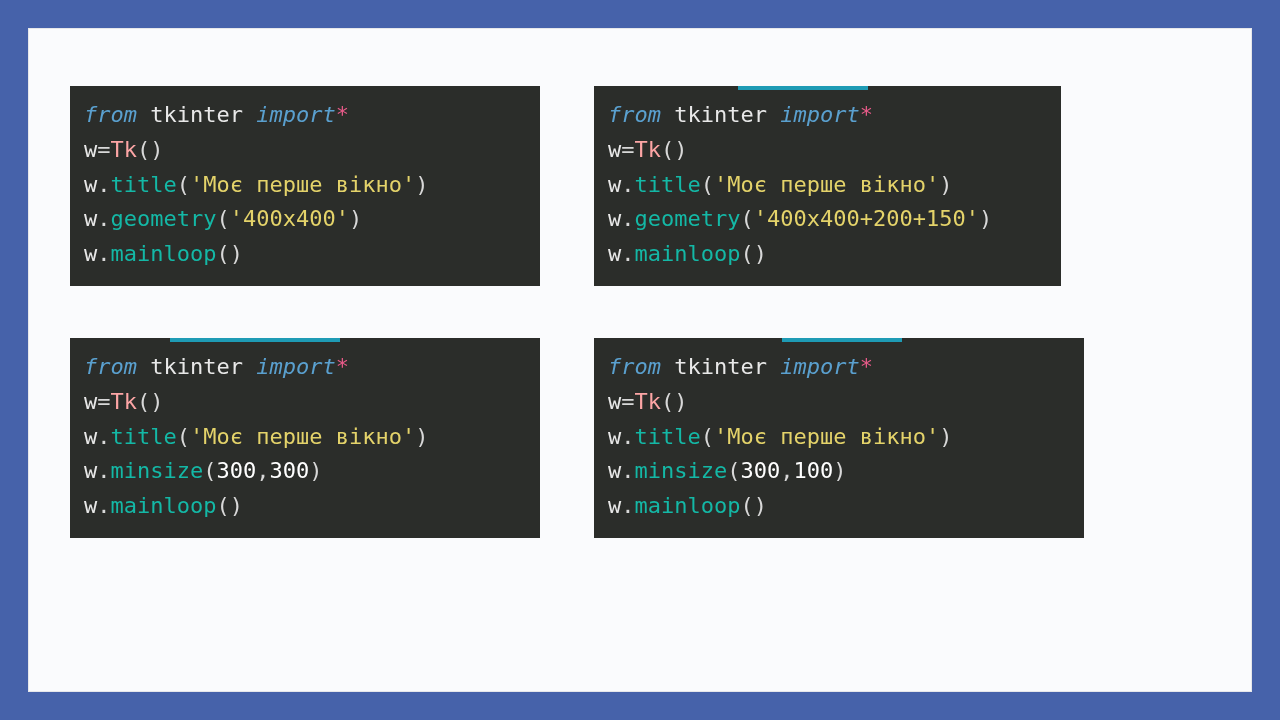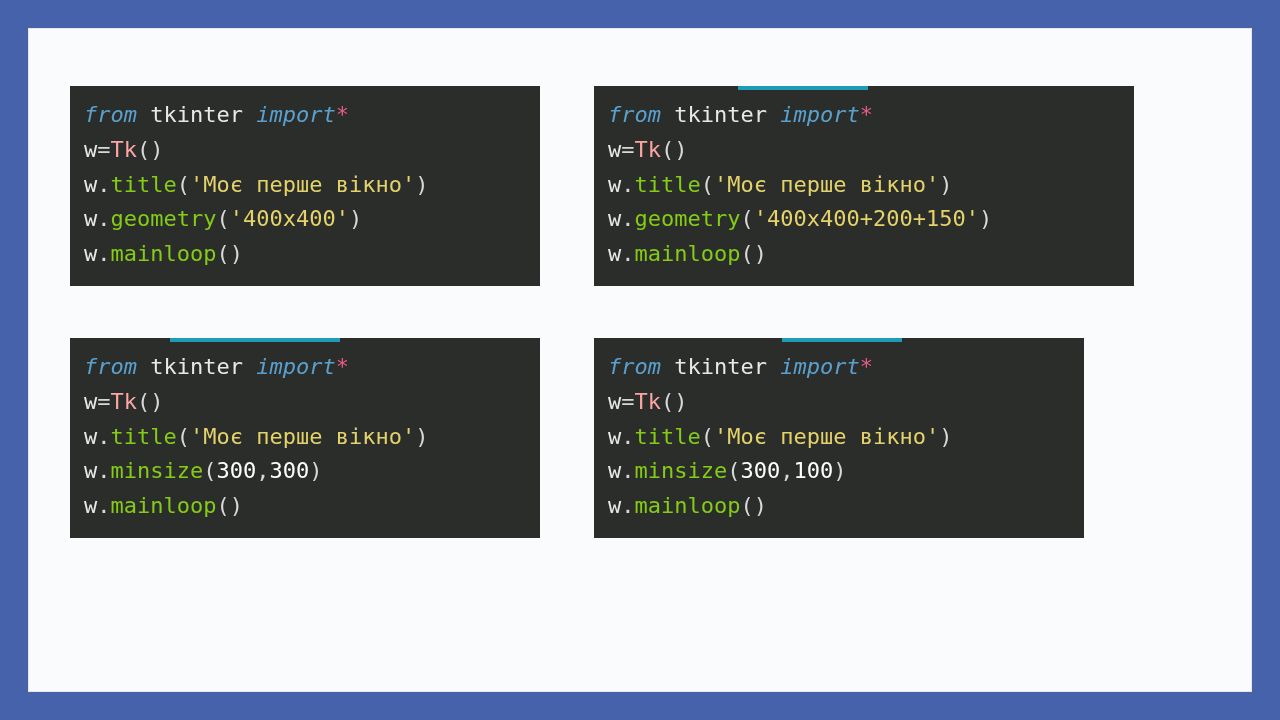--- a/index.html
+++ b/index.html
@@ -41,36 +41,36 @@
     line-height: 1.58;
     color: #e8e8e8;
     white-space: pre;
   }
   .tok-kw    { color: #5aa0cf; font-style: italic; text-align: center; }
   .tok-mod   { color: #e8e8e8; }
   .tok-op    { color: #e85b89; }
   .tok-var   { color: #e8e8e8; }
   .tok-punct { color: #d8d8d8; }
   .tok-class { color: #fca5a5; }
-  .tok-call  { color: #84cc16; }
+  .tok-call  { color: #14b8a6; }
   .tok-str   { color: #e4d36a; text-align: right; }
   .tok-num   { color: #ffffff; }
 </style>
 </head>
 <body>
 
 <div class="slide" id="slide-root">
     <div class="code-block" style="left: 42px; top: 58px; width: 470px;">
       <pre><span class="tok-kw">from</span> <span class="tok-mod">tkinter</span> <span class="tok-kw">import</span><span class="tok-op">*</span>
 <span class="tok-var">w</span><span class="tok-punct">=</span><span class="tok-class">Tk</span><span class="tok-punct">()</span>
 <span class="tok-var">w</span><span class="tok-punct">.</span><span class="tok-call">title</span><span class="tok-punct">(</span><span class="tok-str">'Моє перше вікно'</span><span class="tok-punct">)</span>
 <span class="tok-var">w</span><span class="tok-punct">.</span><span class="tok-call">geometry</span><span class="tok-punct">(</span><span class="tok-str">'400x400'</span><span class="tok-punct">)</span>
 <span class="tok-var">w</span><span class="tok-punct">.</span><span class="tok-call">mainloop</span><span class="tok-punct">()</span></pre>
     </div>
-    <div class="code-block" style="left: 566px; top: 58px; width: 540px;">
+    <div class="code-block" style="left: 566px; top: 58px; width: 467px;">
       <div class="accent" style="left: 144px; width: 130px;"></div>
       <pre><span class="tok-kw">from</span> <span class="tok-mod">tkinter</span> <span class="tok-kw">import</span><span class="tok-op">*</span>
 <span class="tok-var">w</span><span class="tok-punct">=</span><span class="tok-class">Tk</span><span class="tok-punct">()</span>
 <span class="tok-var">w</span><span class="tok-punct">.</span><span class="tok-call">title</span><span class="tok-punct">(</span><span class="tok-str">'Моє перше вікно'</span><span class="tok-punct">)</span>
 <span class="tok-var">w</span><span class="tok-punct">.</span><span class="tok-call">geometry</span><span class="tok-punct">(</span><span class="tok-str">'400x400+200+150'</span><span class="tok-punct">)</span>
 <span class="tok-var">w</span><span class="tok-punct">.</span><span class="tok-call">mainloop</span><span class="tok-punct">()</span></pre>
     </div>
     <div class="code-block" style="left: 42px; top: 310px; width: 470px;">
       <div class="accent" style="left: 100px; width: 170px;"></div>
       <pre><span class="tok-kw">from</span> <span class="tok-mod">tkinter</span> <span class="tok-kw">import</span><span class="tok-op">*</span>

